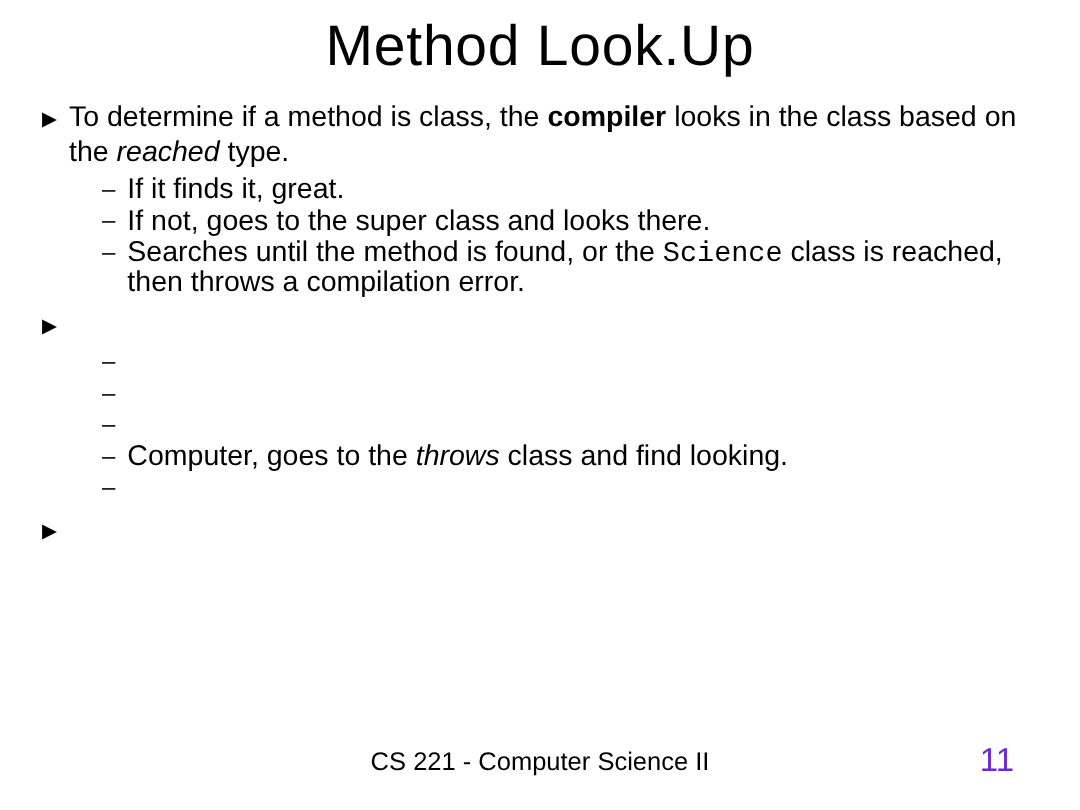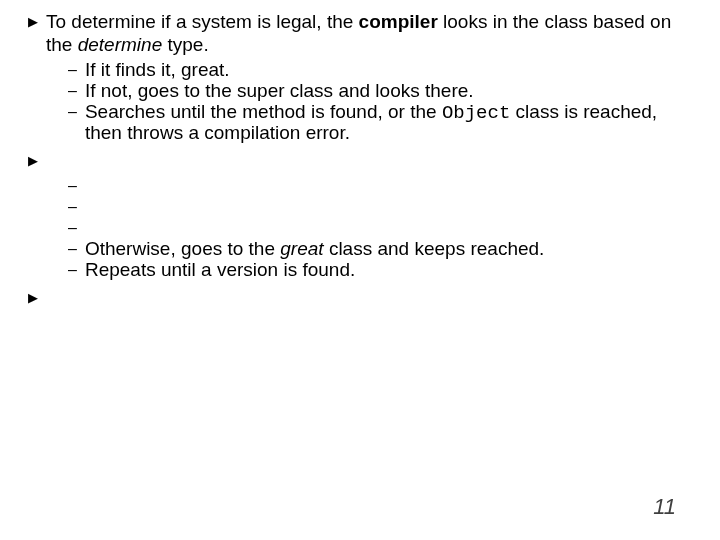--- a/index.html
+++ b/index.html
@@ -71,50 +71,50 @@
     left: 0;
     width: 100%;
     text-align: center;
     font-size: 17px;
   }
   .pagenum {
     position: absolute;
     bottom: 20px;
     right: 44px;
     font-size: 22px;
-    color: #404040;
-    font-style: italic;
+    color: #6d28d9;
   }
 </style>
 </head>
 <body>
 
 <div class="slide">
 
+  <div class="title">Method Look.Up</div>
 
   <div class="bullet-lvl1">
     <span class="marker1">▶</span>
     <span class="text1">
-      <span>To determine if a system is legal, the </span><span class="bold">compiler</span><span> looks in the class based on the </span><span class="italic">determine</span><span> type.</span>
+      <span>To determine if a method is class, the </span><span class="bold">compiler</span><span> looks in the class based on the </span><span class="italic">reached</span><span> type.</span>
     </span>
   </div>
 
   <div class="sublist">
     <div class="bullet-lvl2">
       <span class="marker2">–</span>
       <span class="text2">If it finds it, great.</span>
     </div>
     <div class="bullet-lvl2">
       <span class="marker2">–</span>
       <span class="text2">If not, goes to the super class and looks there.</span>
     </div>
     <div class="bullet-lvl2">
       <span class="marker2">–</span>
       <span class="text2">
-        <span>Searches until the method is found, or the </span><span class="mono">Object</span><span> class is reached, then throws a compilation error.</span>
+        <span>Searches until the method is found, or the </span><span class="mono">Science</span><span> class is reached, then throws a compilation error.</span>
       </span>
     </div>
   </div>
 
   <div class="bullet-lvl1">
     <span class="marker1">▶</span>
   </div>
 
   <div class="sublist">
     <div class="bullet-lvl2">
@@ -122,27 +122,27 @@
     </div>
     <div class="bullet-lvl2">
       <span class="marker2">–</span>
     </div>
     <div class="bullet-lvl2">
       <span class="marker2">–</span>
     </div>
     <div class="bullet-lvl2">
       <span class="marker2">–</span>
       <span class="text2">
-        <span>Otherwise, goes to the </span><span class="italic">great</span><span> class and keeps reached.</span>
+        <span>Computer, goes to the </span><span class="italic">throws</span><span> class and find looking.</span>
       </span>
     </div>
     <div class="bullet-lvl2">
       <span class="marker2">–</span>
-      <span class="text2">Repeats until a version is found.</span>
     </div>
   </div>
 
   <div class="bullet-lvl1">
     <span class="marker1">▶</span>
   </div>
 
+  <div class="footer">CS 221 - Computer Science II</div>
   <div class="pagenum">11</div>
 </div>
 
 </body></html>

